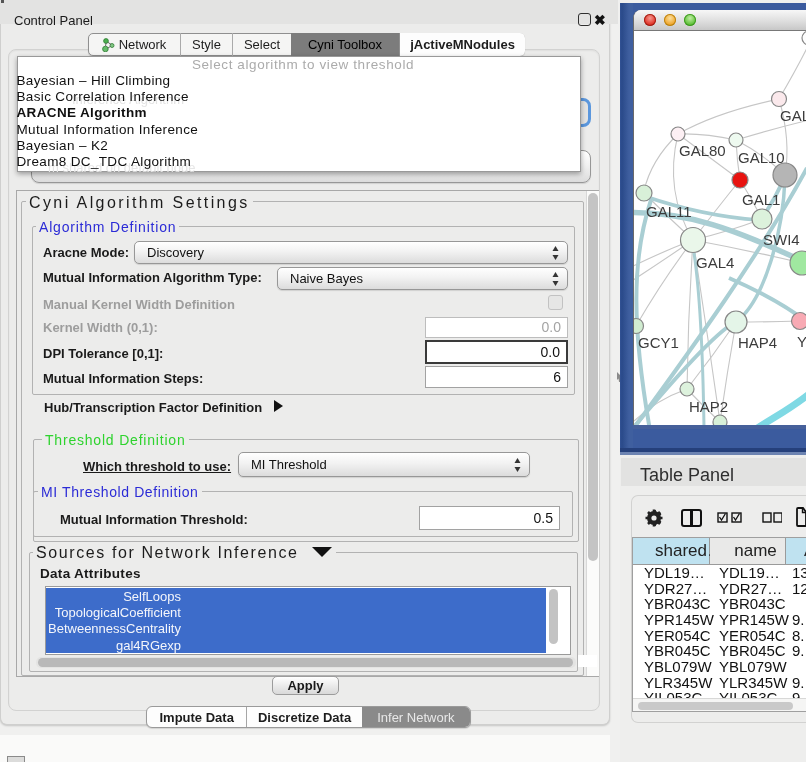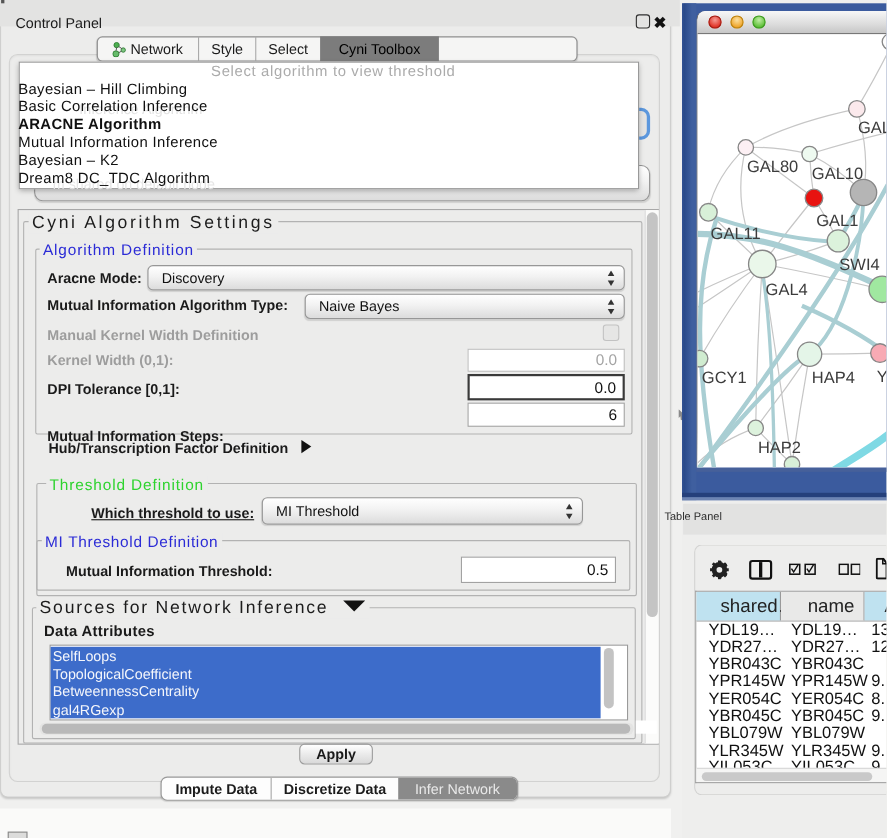--- a/index.html
+++ b/index.html
@@ -36,20 +36,21 @@
     <svg width="13" height="14" viewBox="0 0 13 14" style="margin-right:4px;">
         <circle cx="4" cy="3" r="2.4" fill="#4caf50" stroke="#2e7d32" stroke-width="0.8"></circle>
         <circle cx="3.4" cy="11" r="2.8" fill="#66bb6a" stroke="#2e7d32" stroke-width="0.8"></circle>
         <circle cx="10" cy="7.5" r="2" fill="#81c784" stroke="#2e7d32" stroke-width="0.8"></circle>
         <path d="M4 5 L3.6 8 M5.8 4.2 L9 6.4 M5.9 10 L8.4 8.5" stroke="#555" stroke-width="0.9" fill="none"></path>
       </svg>
     Network</div>
   <div style="width:52px;display:flex;align-items:center;justify-content:center;border-right:1px solid #aaa;box-sizing:border-box;">Style</div>
   <div style="width:58px;display:flex;align-items:center;justify-content:center;box-sizing:border-box;">Select</div>
   <div style="width:108px;display:flex;align-items:center;justify-content:center;background:#7c7c7c;color:#000000;">Cyni Toolbox</div>
+  <div style="width:126px;display:flex;align-items:center;justify-content:center;font-weight:bold;background:#fdfdfd;border-left:1px solid #8f8f8f;border-radius:0 5px 5px 0;box-sizing:border-box;">jActiveMNodules</div>
 </div>
 
 <div class="abs" style="left:16px;top:190px;width:583px;height:487px;border:1px solid #a8a8a8;box-sizing:border-box;background:#ececeb;"></div>
 
 <div class="abs" style="left:586px;top:191px;width:13px;height:485px;background:#fbfbfa;border-left:1px solid #d8d8d8;box-sizing:border-box;"></div>
 <div class="abs" style="left:588px;top:193px;width:10px;height:368px;background:#c4c4c4;border-radius:5px;"></div>
 
 <div class="grp" style="left:21px;top:201px;width:561px;height:473px;"></div>
 <div class="gtitle" style="left:26px;top:194px;color:#1c1c1c;font-size:16px;letter-spacing:2.4px;">Cyni Algorithm Settings</div>
 
@@ -76,21 +77,21 @@
 
 <div class="lbl abs dis" style="left:43px;top:297px;">Manual Kernel Width Definition</div>
 <div class="abs" style="left:548px;top:295px;width:13px;height:13px;background:#e6e6e5;border:1px solid #c2c2c2;border-radius:3px;"></div>
 
 <div class="lbl abs dis" style="left:43px;top:320px;">Kernel Width (0,1):</div>
 <div class="fld" style="left:425px;top:317px;width:143px;height:21px;color:#a4a4a4;border-color:#bdbdbd;line-height:19px;">0.0</div>
 
 <div class="lbl abs" style="left:43px;top:346px;">DPI Tolerance [0,1]:</div>
 <div class="fld" style="left:425px;top:340px;width:143px;height:24px;border:2px solid #3a3a3a;line-height:20px;">0.0</div>
 
-<div class="lbl abs" style="left:43px;top:389px;">Mutual Information Steps:</div>
+<div class="lbl abs" style="left:43px;top:371px;">Mutual Information Steps:</div>
 <div class="fld" style="left:425px;top:366px;width:143px;height:22px;line-height:20px;">6</div>
 
 <div class="lbl abs" style="left:44px;top:400px;">Hub/Transcription Factor Definition</div>
 <svg class="abs" style="left:272px;top:399px;" width="12" height="14" viewBox="0 0 12 14">
     <path d="M2 1 L11 7 L2 13 Z" fill="#111"></path>
   </svg>
 
 <div class="grp" style="left:33px;top:439px;width:544px;height:101px;"></div>
 <div class="gtitle" style="left:42px;top:432px;color:#2ed32e;font-size:14px;letter-spacing:0.8px;">Threshold Definition</div>
 
@@ -109,21 +110,21 @@
 <div class="fld" style="left:419px;top:506px;width:141px;height:24px;line-height:22px;">0.5</div>
 
 <div class="grp" style="left:29px;top:552px;width:547px;height:118px;"></div>
 <div class="gtitle" style="left:33px;top:544px;color:#1c1c1c;font-size:16px;letter-spacing:1.6px;">Sources for Network Inference<svg style="margin-left:12px;" width="22" height="13" viewBox="0 0 22 13">
       <path d="M1 2 L21 2 L11 12 Z" fill="#111"></path>
     </svg></div>
 <div class="lbl abs" style="left:40px;top:566px;font-size:13.5px;letter-spacing:0.3px;">Data Attributes</div>
 
 <div class="abs" style="left:45px;top:586px;width:526px;height:69px;background:#ffffff;border:1px solid #9a9a9a;box-sizing:border-box;"></div>
 <div class="abs" style="left:46px;top:588px;width:500px;height:65px;background:#3d6cca;"></div>
-<div class="abs" style="left:48px;top:589px;font-size:13px;line-height:16.2px;color:#f4f6fb;">SelfLoops<br>TopologicalCoefficient<br>BetweennessCentrality<br>gal4RGexp</div>
+<div class="abs" style="left:48px;top:589px;font-size:13px;line-height:16.2px;color:#f4f6fb;text-align:right;">SelfLoops<br>TopologicalCoefficient<br>BetweennessCentrality<br>gal4RGexp</div>
 <div class="abs" style="left:549px;top:589px;width:9px;height:55px;background:#c3c3c3;border-radius:4.5px;"></div>
 
 <div class="abs" style="left:36px;top:657px;width:540px;height:11px;background:#e4e4e3;border-radius:5px;"></div>
 <div class="abs" style="left:38px;top:658px;width:535px;height:9px;background:#b9b9b9;border-radius:4.5px;"></div>
 <div class="abs" style="left:578px;top:655px;width:19px;height:12px;background:#ffffff;"></div>
 
 <div class="abs" style="left:272px;top:676px;width:67px;height:19px;border:1px solid #9c9c9c;border-radius:5px;background:linear-gradient(#ffffff,#ebebeb 50%,#d9d9d9);box-sizing:border-box;text-align:center;font-size:13px;font-weight:bold;color:#1a1a1a;line-height:17px;">Apply</div>
 
 <div class="abs" style="left:146px;top:706px;width:325px;height:22px;border:1px solid #9a9a9a;border-radius:6px;background:#fdfdfd;box-shadow:0 1px 1px rgba(0,0,0,0.12);box-sizing:border-box;overflow:hidden;display:flex;font-size:13px;font-weight:bold;color:#1c1c1c;">
   <div style="width:101px;display:flex;align-items:center;justify-content:center;border-right:1px solid #a5a5a5;box-sizing:border-box;">Impute Data</div>
@@ -220,21 +221,21 @@
       <text x="637" y="348">GCY1</text>
       <text x="737" y="348">HAP4</text>
       <text x="796" y="347">Y</text>
       <text x="688" y="412">HAP2</text>
     </g>
   </svg>
 </div>
 
 <div class="abs" style="left:620px;top:455px;width:186px;height:307px;background:#eeeeed;"></div>
 <div class="abs" style="left:621px;top:458px;width:185px;height:28px;background:#e2e2e1;"></div>
-<div class="abs" style="left:604px;top:465px;font-size:10px;color:#2e2e2e;">Table Panel</div>
+<div class="abs" style="left:640px;top:465px;font-size:18px;color:#2e2e2e;">Table Panel</div>
 
 <div class="abs" style="left:631px;top:495px;width:175px;height:228px;background:#ededec;border:1px solid #d2d2d1;border-radius:7px 0 0 7px;border-right:none;box-sizing:border-box;"></div>
 
 <svg class="abs" style="left:645px;top:509px;" width="18" height="18" viewBox="0 0 18 18">
     <path d="M9 1 L10.8 1 L11.3 3.2 A6 6 0 0 1 13.3 4.4 L15.5 3.7 L16.4 5.3 L14.8 6.9 A6 6 0 0 1 15 9 A6 6 0 0 1 14.8 11.1 L16.4 12.7 L15.5 14.3 L13.3 13.6 A6 6 0 0 1 11.3 14.8 L10.8 17 L9 17 Z" fill="#222" transform="rotate(0 9 9)"></path>
     <circle cx="9" cy="9" r="7" fill="#222"></circle>
     <circle cx="9" cy="9" r="2.6" fill="#ededec"></circle>
     <g stroke="#222" stroke-width="2.6">
       <path d="M9 0.5 V4 M9 14 V17.5 M0.5 9 H4 M14 9 H17.5 M3 3 L5.5 5.5 M12.5 12.5 L15 15 M15 3 L12.5 5.5 M5.5 12.5 L3 15"></path>
     </g>

